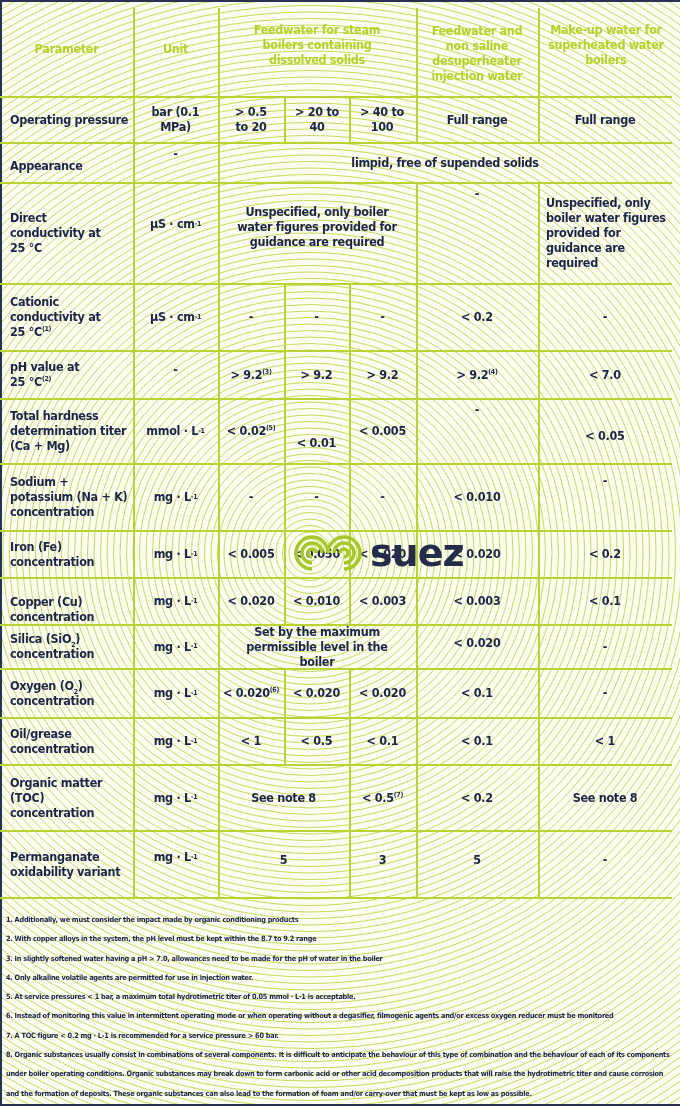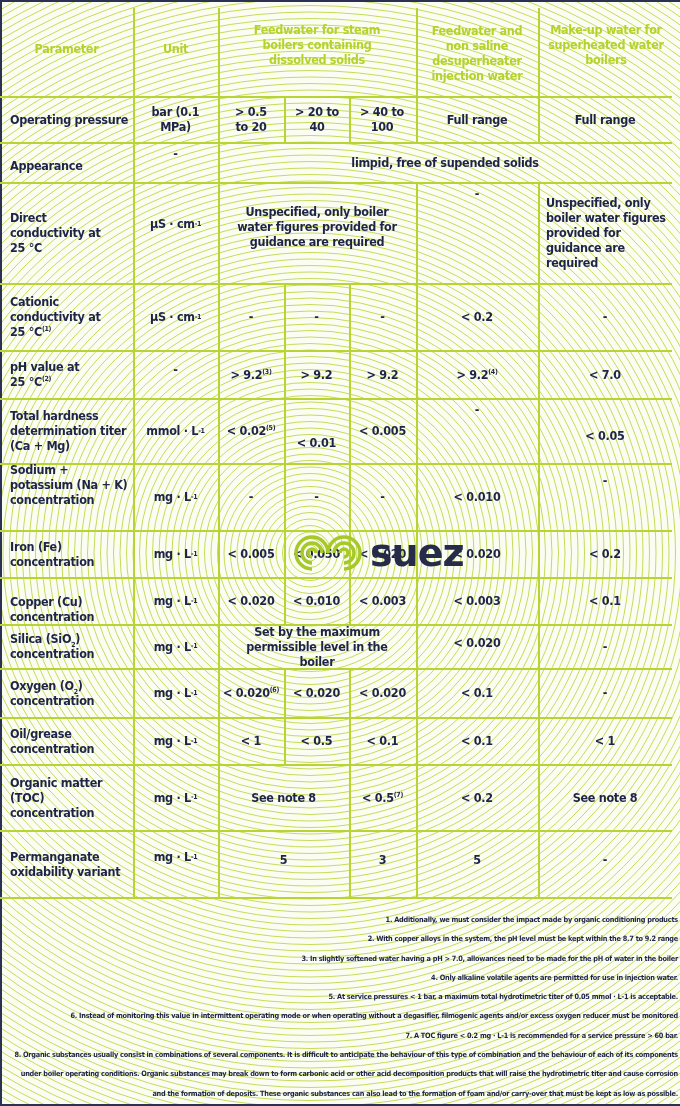--- a/index.html
+++ b/index.html
@@ -26,21 +26,21 @@
   .cell.hd { color:#b5d22c; font-size:12.5px; }
   .cell.topal { align-items:flex-start; padding-top:4px; }
   .cell.leftal { justify-content:flex-start; text-align:left; padding-left:8px; }
   .hl { position:absolute; height:1.5px; background:#b7d334; }
   .vl { position:absolute; width:1.5px; background:#b7d334; }
   sup { font-size:7px; line-height:0; vertical-align:super; }
   sub { font-size:7px; line-height:0; }
   .notes { position:absolute; left:6px; top:910px; width:672px; }
   .note {
     font-size:7.3px; font-weight:bold; color:#1e2448; line-height:19.3px;
-    white-space:nowrap; letter-spacing:-0.25px;text-align:right;
+    white-space:nowrap; letter-spacing:-0.25px;
   }
   .logo { position:absolute; left:290px; top:528px; width:220px; height:50px; }
 </style>
 </head>
 <body>
 
 <svg class="bg" viewBox="0 0 680 1106" xmlns="http://www.w3.org/2000/svg">
   <defs>
     <clipPath id="clipAll">
         <rect x="0" y="0" width="680" height="1106"></rect>
@@ -336,21 +336,21 @@
   <div class="cell left" style="left:0;top:398px;width:133px;height:65px">Total hardness determination titer (Ca + Mg)</div>
   <div class="cell" style="left:133px;top:398px;width:85px;height:65px">mmol · L<sup>-1</sup></div>
   <div class="cell" style="left:218px;top:398px;width:66px;height:65px">
       <span><span>&lt; 0.02</span><sup>(5)</sup></span>
     </div>
   <div class="cell" style="left:284px;top:410px;width:65px;height:65px">&lt; 0.01</div>
   <div class="cell" style="left:349px;top:398px;width:67px;height:65px">&lt; 0.005</div>
   <div class="cell topal" style="left:416px;top:398px;width:122px;height:65px">-</div>
   <div class="cell" style="left:538px;top:398px;width:134px;height:74px">&lt; 0.05</div>
 
-  <div class="cell left" style="left:0;top:451px;width:133px;height:67px">Sodium + potassium (Na + K) concentration</div>
+  <div class="cell left" style="left:0;top:463px;width:133px;height:67px">Sodium + potassium (Na + K) concentration</div>
   <div class="cell" style="left:133px;top:463px;width:85px;height:67px">mg · L<sup>-1</sup></div>
   <div class="cell" style="left:218px;top:463px;width:66px;height:67px">-</div>
   <div class="cell" style="left:284px;top:463px;width:65px;height:67px">-</div>
   <div class="cell" style="left:349px;top:463px;width:67px;height:67px">-</div>
   <div class="cell" style="left:416px;top:463px;width:122px;height:67px">&lt; 0.010</div>
   <div class="cell topal" style="left:538px;top:463px;width:134px;height:67px;padding-top:10px">-</div>
 
   <div class="cell left" style="left:0;top:530px;width:133px;height:47px">Iron (Fe) concentration</div>
   <div class="cell" style="left:133px;top:530px;width:85px;height:47px">mg · L<sup>-1</sup></div>
   <div class="cell" style="left:218px;top:530px;width:66px;height:47px">&lt; 0.005</div>

